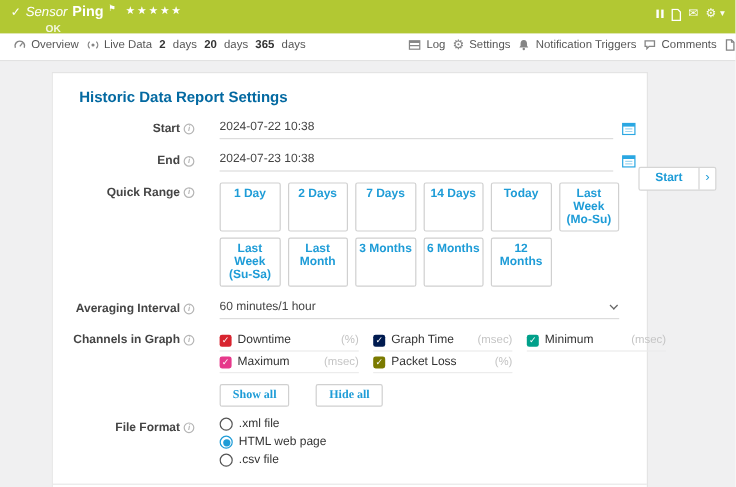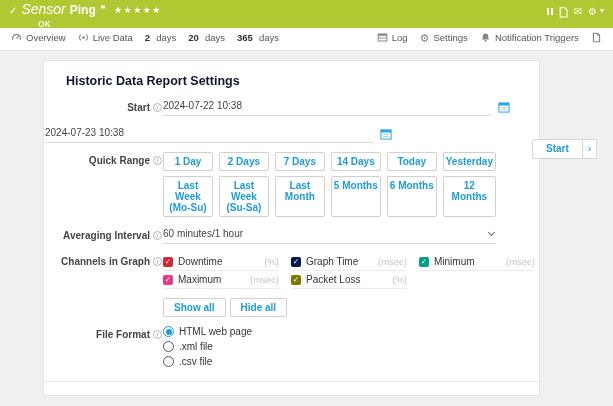--- a/index.html
+++ b/index.html
@@ -4,21 +4,21 @@
 <style>
   * { margin:0; padding:0; box-sizing:border-box; }
   html,body { width:613px; height:406px; }
   body { font-family:"Liberation Sans","DejaVu Sans",sans-serif; background:#f0f0f1; position:relative; overflow:hidden; }
 
   
   .statusbar { position:absolute; top:0; left:0; width:613px; height:28px; color:#fff;
                display:flex; justify-content:space-between; padding:3px 9px 0 9px; }
   .sb-row1 { display:flex; align-items:baseline; gap:4px; line-height:13px; }
   .check { font-size:10px; font-weight:700; }
-  .sensor-type { font-style:italic; font-size:14px; }
+  .sensor-type { font-style:italic; font-size:11px; }
   .sensor-name { font-weight:700; font-size:12px; }
   .flag { font-size:7px; vertical-align:super; position:relative; top:-4px; }
   .stars { font-size:9px; letter-spacing:1.5px; margin-left:4px; position:relative; top:-1px; }
   .sb-row2 { font-size:8.5px; font-weight:700; color:rgba(255,255,255,.85); margin:1px 0 0 29px; }
   .sb-icons { display:flex; align-items:flex-start; gap:6px; padding-top:3px; font-size:10px; color:rgba(255,255,255,.95); }
   .pause-icon { display:inline-flex; gap:2px; padding-top:2px; }
   .pause-icon i { display:block; width:2px; height:7px; background:#fff; }
   .caret { font-size:8px; margin-left:-3px; }
 
   
@@ -29,50 +29,50 @@
          border-bottom:3px solid transparent; cursor:pointer; white-space:nowrap; }
   .tab svg { flex-shrink:0; }
   .tab .tnum { font-weight:700; color:#333; }
   .tab .trest { color:#555; margin-left:2px; }
   .tab.active { border-bottom-color:#4cb9e8; color:#333; font-weight:700;margin-top:40px; }
   .gear-glyph { font-size:11px; color:#858585; line-height:10px; }
 
   
   .card { position:absolute; left:43px; top:60px; width:497px; min-height:336px;
           background:#fff; border:1px solid #e4e4e4; padding-bottom:12px; }
-  .section-title { font-size:12.5px; font-weight:700; color:#0f172a; margin:13px 0 10px 22px; }
+  .section-title { font-size:12.5px; font-weight:700; color:#0369a1; margin:13px 0 10px 22px; }
   .row { display:flex; align-items:center; margin-bottom:9px; }
   .row.top { align-items:flex-start; }
   .lbl { width:118px; flex-shrink:0; display:flex; justify-content:flex-end; align-items:center;
          gap:3px; font-size:10px; font-weight:700; color:#444; }
   .row.top .lbl { padding-top:3px; }
   .info { width:9px; height:9px; border:1px solid #b5b5b5; border-radius:50%; color:#b5b5b5;
           font-size:6.5px; line-height:7px; text-align:center; font-style:italic; flex-shrink:0; cursor:pointer; }
-  .ctl { margin-left:1px; flex:1; }
+  .ctl { margin-left:21px; flex:1; }
   .date-ctl { display:flex; align-items:center; gap:7px; width:347px; }
   input.underline { flex:1; border:none; border-bottom:1px solid #dcdcdc; font-family:inherit;
                     font-size:10px; color:#444; padding:2px 0 4px; outline:none; background:transparent; }
   .cal-btn { cursor:pointer; display:flex; }
 
   .qr-grid { width:333px; display:grid; grid-template-columns:repeat(6,1fr); gap:5px 6px; }
   .btn { border:1px solid #d0d0d0; border-radius:2px; background:#fff; color:#1e9cd7;
          font-size:10px; font-weight:700; text-align:center; padding:3px 2px; cursor:pointer; }
 
   .select { width:333px; display:flex; justify-content:space-between; align-items:center;
             border-bottom:1px solid #dcdcdc; padding:2px 0 4px; font-size:10px; color:#444; cursor:pointer;text-align:right; }
   .chev { width:5px; height:5px; border-right:1.4px solid #666; border-bottom:1.4px solid #666;
           transform:rotate(45deg); margin:-2px 2px 0 0; }
 
   .channels { width:372px; display:grid; grid-template-columns:repeat(3,1fr); column-gap:12px; }
   .chan { display:flex; align-items:center; gap:5px; border-bottom:1px solid #ececec; padding:3px 0; }
   .chk { width:10px; height:10px; border-radius:2px; color:#fff; font-size:7.5px; line-height:10px;
          text-align:center; font-weight:700; flex-shrink:0; cursor:pointer; }
   .chan-name { flex:1; font-size:10px; color:#333; }
   .chan-unit { font-size:9.5px; color:#c4c4c4; }
-  .chan-actions { margin-top:9px; display:flex; gap:4px; }
+  .chan-actions { margin-top:9px; display:flex; gap:22px;font-family:Liberation Serif, serif; }
   .chan-actions .btn { padding:3px 10px; }
 
   .radio-group { display:flex; flex-direction:column; gap:4px; }
   .radio-opt { display:flex; align-items:center; gap:5px; font-size:10px; color:#333; cursor:pointer; }
   .radio { width:11px; height:11px; border:1.5px solid #555; border-radius:50%; position:relative; flex-shrink:0; }
   .radio[data-checked="true"] { border-color:#1e9cd7; }
   .radio[data-checked="true"]::after { content:""; position:absolute; inset:1.5px; background:#1e9cd7; border-radius:50%; }
 
   .divider { border:none; border-top:1px solid #e8e8e8; margin:14px 0 0; }
 
@@ -161,20 +161,26 @@
   </div>
   <div class="tab">
     <svg width="11" height="11" viewBox="0 0 11 11">
         <path d="M5.5 1.4 c1.8 0 2.7 1.3 2.7 2.9 v1.8 l1 1.5 h-7.4 l1 -1.5 v-1.8 c0 -1.6 .9 -2.9 2.7 -2.9 z" fill="#858585"></path>
         <circle cx="5.5" cy="8.8" r="1" fill="#858585"></circle>
       </svg>
     <span>Notification Triggers</span>
   </div>
   <div class="tab">
     <svg width="11" height="11" viewBox="0 0 11 11">
+        <path d="M1.6 2 h7.8 v4.6 h-4.4 l-1.9 1.9 v-1.9 h-1.5 z" fill="none" stroke="#858585" stroke-width="1.1"></path>
+      </svg>
+    <span>Comments</span>
+  </div>
+  <div class="tab">
+    <svg width="11" height="11" viewBox="0 0 11 11">
         <path d="M2.4 1.2 h4.2 l2 2 v6.6 h-6.2 z" fill="none" stroke="#858585" stroke-width="1.1"></path>
         <path d="M6.6 1.2 v2 h2" fill="none" stroke="#858585" stroke-width="1"></path>
       </svg>
 
   </div>
 </nav>
 
 <main class="card">
   <h2 class="section-title">Historic Data Report Settings</h2>
 
@@ -192,20 +198,24 @@
               <rect x="0.9" y="1.9" width="10.2" height="2.6" fill="#2aa7e2"></rect>
               <line x1="3" y1="6.4" x2="9" y2="6.4" stroke="#9fd6f0" stroke-width="1"></line>
               <line x1="3" y1="8.6" x2="9" y2="8.6" stroke="#9fd6f0" stroke-width="1"></line>
             </svg>
         </span>
       </div>
     </div>
   </div>
 
   <div class="row">
+    <div class="lbl">
+      <span>End</span>
+      <span class="info">i</span>
+    </div>
     <div class="ctl">
       <div class="date-ctl">
         <input class="underline" value="2024-07-23 10:38" style="">
         <span class="cal-btn">
           <svg width="12" height="12" viewBox="0 0 12 12">
               <rect x="0.9" y="1.9" width="10.2" height="9.2" fill="#fff" stroke="#2aa7e2" stroke-width="1"></rect>
               <rect x="0.9" y="1.9" width="10.2" height="2.6" fill="#2aa7e2"></rect>
               <line x1="3" y1="6.4" x2="9" y2="6.4" stroke="#9fd6f0" stroke-width="1"></line>
               <line x1="3" y1="8.6" x2="9" y2="8.6" stroke="#9fd6f0" stroke-width="1"></line>
             </svg>
@@ -219,25 +229,24 @@
       <span>Quick Range</span>
       <span class="info">i</span>
     </div>
     <div class="ctl">
       <div class="qr-grid">
         <div class="btn">1 Day</div>
         <div class="btn">2 Days</div>
         <div class="btn">7 Days</div>
         <div class="btn">14 Days</div>
         <div class="btn">Today</div>
-        <div class="btn">Yesterday</div>
         <div class="btn">Last Week (Mo-Su)</div>
         <div class="btn">Last Week (Su-Sa)</div>
         <div class="btn">Last Month</div>
-        <div class="btn">5 Months</div>
+        <div class="btn">3 Months</div>
         <div class="btn">6 Months</div>
         <div class="btn">12 Months</div>
       </div>
     </div>
   </div>
 
   <div class="row">
     <div class="lbl">
       <span>Averaging Interval</span>
       <span class="info">i</span>
@@ -291,26 +300,26 @@
   </div>
 
   <div class="row top">
     <div class="lbl">
       <span>File Format</span>
       <span class="info">i</span>
     </div>
     <div class="ctl">
       <div class="radio-group">
         <div class="radio-opt">
+          <span class="radio" data-checked="false"></span>
+          <span>.xml file</span>
+        </div>
+        <div class="radio-opt">
           <span class="radio" data-checked="true"></span>
           <span>HTML web page</span>
-        </div>
-        <div class="radio-opt">
-          <span class="radio" data-checked="false"></span>
-          <span>.xml file</span>
         </div>
         <div class="radio-opt">
           <span class="radio" data-checked="false"></span>
           <span>.csv file</span>
         </div>
       </div>
     </div>
   </div>
 
   <hr class="divider">

